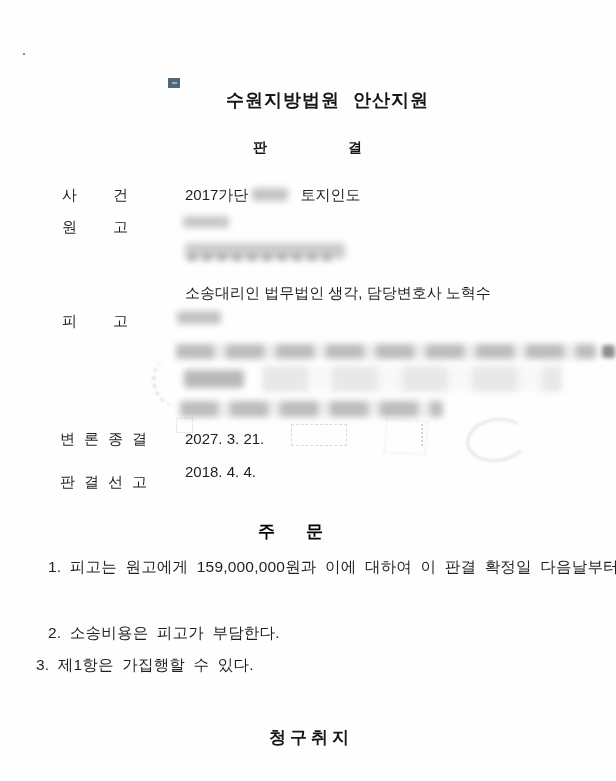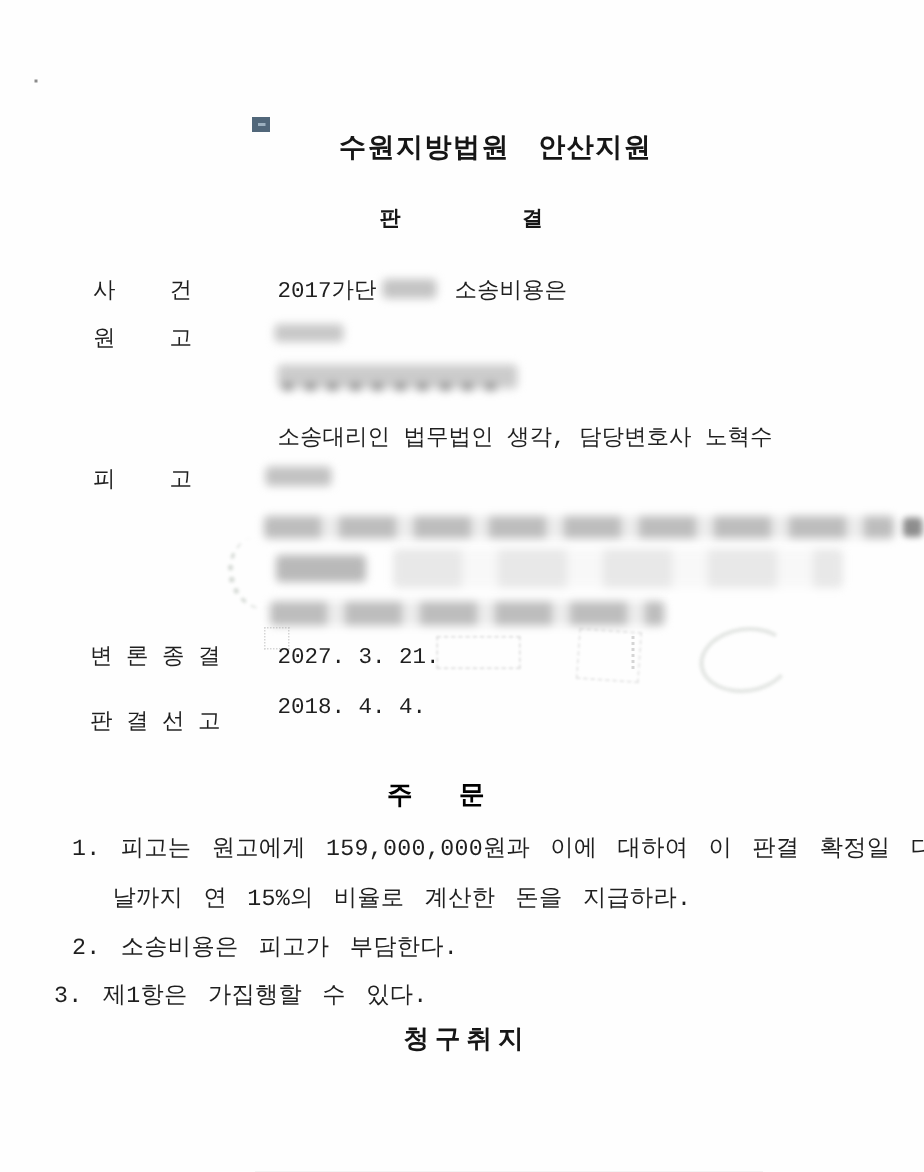--- a/index.html
+++ b/index.html
@@ -1,30 +1,30 @@
 <!DOCTYPE html>
 <html><head>
 <meta charset="utf-8">
 <style>
   html,body{margin:0;padding:0;background:#e9e9e9;}
   .page{
     position:relative;
     width:616px;height:781px;
     background:#fefefe;
     overflow:hidden;
-    font-family:Liberation Mono, monospace;
+    font-family:Liberation Sans, sans-serif;
     color:#1f1f1f;
   }
   .abs{position:absolute;line-height:1.15;white-space:nowrap;}
 
   
   .court{top:90px;left:226px;font-size:18px;font-weight:bold;letter-spacing:1px;word-spacing:7px;color:#161616;}
   .doc-title{top:139px;left:253px;font-size:14px;font-weight:bold;letter-spacing:81px;color:#161616;}
   .order-heading{top:522px;left:258px;font-size:17px;font-weight:bold;letter-spacing:31px;color:#000000;}
-  .claim-heading{top:685px;left:269px;font-size:17px;font-weight:bold;letter-spacing:4px;color:#161616;}
+  .claim-heading{top:728px;left:269px;font-size:17px;font-weight:bold;letter-spacing:4px;color:#161616;}
 
   
   .label2{left:62px;font-size:15px;letter-spacing:36px;}
   .label4{left:60px;font-size:15px;letter-spacing:9px;}
   .val{left:185px;font-size:15px;}
 
   
   .body-line{font-size:15.5px;word-spacing:4px;letter-spacing:0.2px;}
   .justify{width:545px;text-align:justify;text-align-last:justify;}
 
@@ -69,21 +69,21 @@
   <div class="speck"></div>
   <div class="ph-square">
     <div class="ph-dash"></div>
   </div>
 
   <div class="abs court">수원지방법원 안산지원</div>
   <div class="abs doc-title">판결</div>
 
   <div class="abs label2" style="top:186px">사건</div>
   <div class="abs val" style="top:186px">
-    <span>2017가단</span><span class="r-inline"></span><span>소송비용은</span>
+    <span>2017가단</span><span class="r-inline"></span><span>토지인도</span>
   </div>
 
   <div class="abs label2" style="top:218px">원고</div>
   <div class="redact r-pl-name"></div>
   <div class="redact r-pl-addr">
     <div class="marks"></div>
   </div>
   <div class="abs val" style="top:284px">소송대리인 법무법인 생각, 담당변호사 노혁수</div>
 
   <div class="abs label2" style="top:312px">피고</div>
@@ -101,19 +101,18 @@
   <div class="wm wm-speck2"></div>
   <div class="wm wm-carc"></div>
 
   <div class="abs label4" style="top:430px">변론종결</div>
   <div class="abs val" style="top:430px">2027. 3. 21.</div>
   <div class="abs label4" style="top:473px">판결선고</div>
   <div class="abs val" style="top:463px">2018. 4. 4.</div>
 
   <div class="abs order-heading">주문</div>
   <div class="abs body-line justify" style="top:558px;left:48px">1. 피고는 원고에게 159,000,000원과 이에 대하여 이 판결 확정일 다음날부터 다 갚는</div>
-  <div class="abs body-line" style="top:591px;left:75px">날까지 연 15%의 비율로 계산한 돈을 지급하라.</div>
   <div class="abs body-line" style="top:624px;left:48px">2. 소송비용은 피고가 부담한다.</div>
   <div class="abs body-line" style="top:656px;left:36px">3. 제1항은 가집행할 수 있다.</div>
 
   <div class="abs claim-heading">청구취지</div>
 
 </div>
 
 </body></html>

